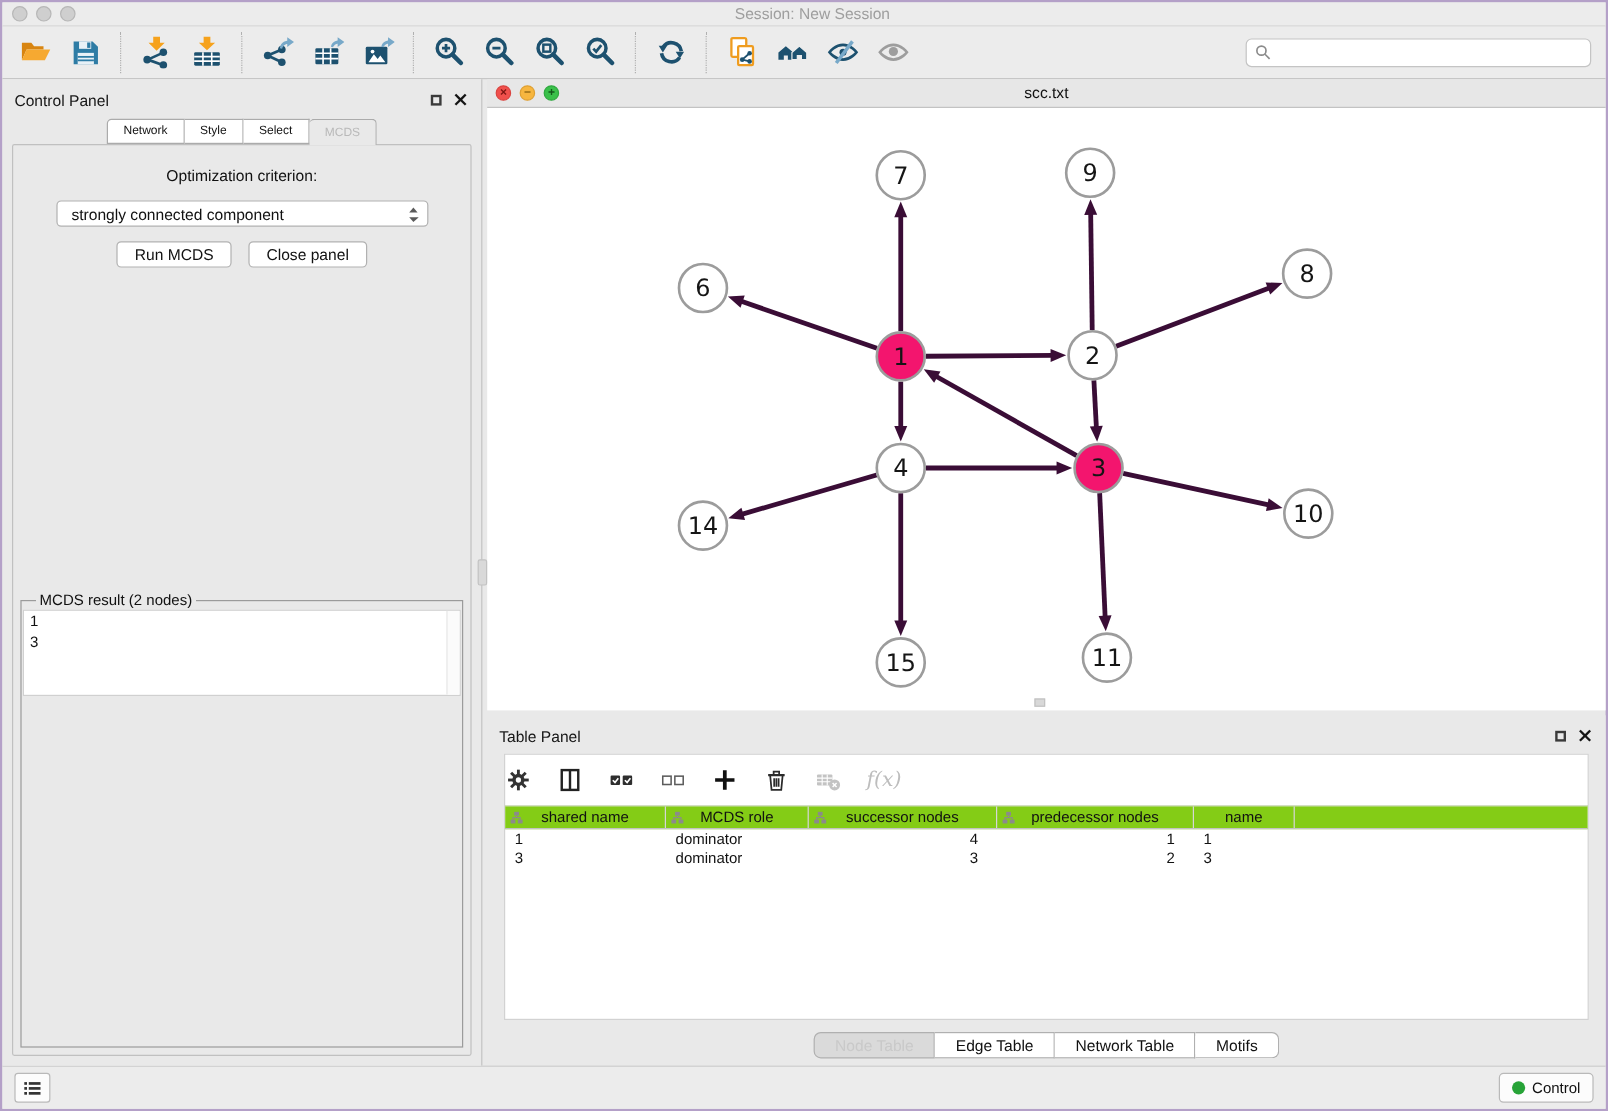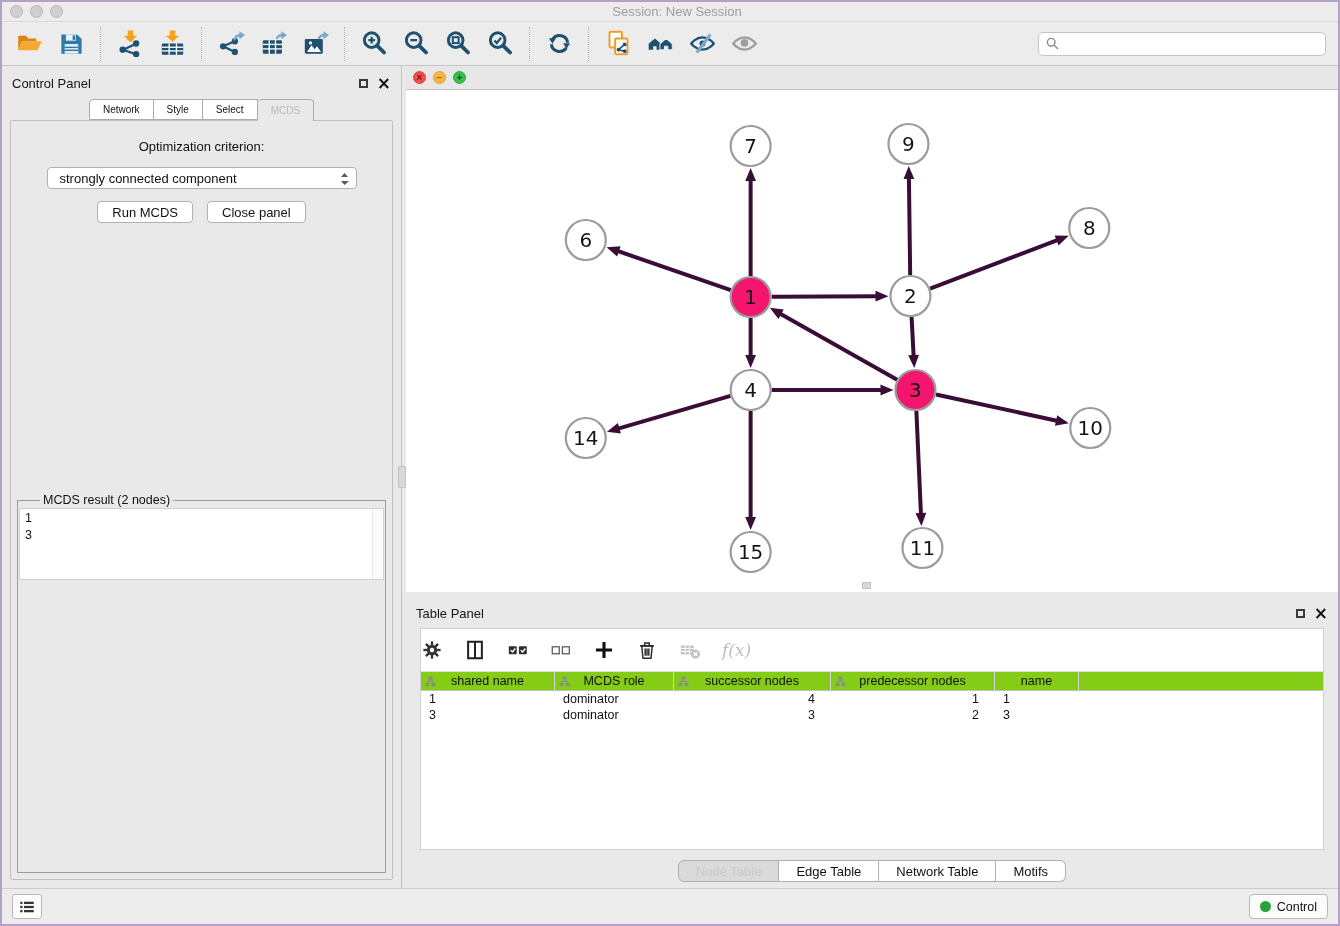--- a/index.html
+++ b/index.html
@@ -32,21 +32,21 @@
   .cp-tabs { display:flex; justify-content:center; margin-top:5px; position:relative; z-index:2; flex:none; }
   .cp-tab { height:21px; padding:0 13px; background:#fff; border:1px solid #ababab; border-left:none; font-size:10px; display:flex; align-items:center; color:#111; }
   .cp-tab:first-child { border-left:1px solid #ababab; border-top-left-radius:4px; }
   .cp-tab.active { background:#e9e9e9; color:#b9b9b9; border-bottom:none; height:22px; margin-bottom:-1px; border-top-right-radius:4px; border-top-left-radius:4px; }
   .cp-content { flex:1; margin:0 8px 8px; border:1px solid #c0c0c0; border-radius:2px; background:#e9e9e9; display:flex; flex-direction:column; align-items:center; padding:18px 6px 6px; min-height:0; }
   .opt-label { font-size:13px; color:#101010; margin-bottom:13px; }
   .dropdown { width:310px; height:22px; background:#fff; border:1px solid #b1b1b1; border-radius:4px; display:flex; align-items:center; justify-content:space-between; padding:1px 7px 0 12px; font-size:13px; color:#111; }
   .btn-row { margin-top:12px; display:flex; gap:14px; }
   .btn { height:22px; padding:0 14px; background:#fff; border:1px solid #b1b1b1; border-radius:4px; font-size:13px; font-family:inherit; color:#111; }
   .cp-content fieldset { margin-top:auto; align-self:stretch; height:380px; border:1px solid #9b9b9b; padding:1px; background:#e9e9e9; }
-  .cp-content legend { font-size:12.5px; color:#111; margin-left:21px; padding:0 3px; }
+  .cp-content legend { font-size:12.5px; color:#111; margin-left:11px; padding:0 3px; }
   .result-box { position:relative; background:#fff; border:1px solid #d0d0d0; height:100%; font-size:12.5px; line-height:17px; padding:1px 16px 1px 5px; white-space:pre; color:#111; overflow:hidden; }
   .scroll-track { position:absolute; top:0; right:0; width:11px; height:100%; background:#fbfbfb; border-left:1px solid #e6e6e6; }
   .cp-grip { position:absolute; right:-5px; top:400px; width:8px; height:22px; background:#d9d9d9; border:1px solid #c2c2c2; border-radius:2px; z-index:5; }
 
   
   .right-col { flex:1; display:flex; flex-direction:column; padding-left:4px; min-width:0; }
   .net-window { height:526px; flex:none; display:flex; flex-direction:column; }
   .net-titlebar { height:24px; background:#e7e7e7; border-bottom:1px solid #c3c3c3; position:relative; display:flex; align-items:center; padding-left:7px; flex:none; }
   .mtl { width:13px; height:13px; border-radius:50%; margin-right:7px; font-size:10px; font-weight:bold; display:flex; align-items:center; justify-content:center; line-height:1; }
   .mtl.red { background:#f0504c; border:1px solid #da4440; color:#7c1512; }
@@ -291,20 +291,21 @@
       <div class="cp-grip"></div>
     </div>
 
     <div class="right-col">
 
       <div class="net-window">
         <div class="net-titlebar">
           <span class="mtl red">×</span>
           <span class="mtl yellow">−</span>
           <span class="mtl green">+</span>
+          <div class="net-title">scc.txt</div>
         </div>
         <div class="net-canvas">
           <svg id="graph-svg" viewBox="0 0 933 502" preserveAspectRatio="none">
               <line x1="345" y1="186" x2="345" y2="88" stroke="#3a0d36" stroke-width="4"></line>
               <polygon points="345,78 350.4,91 339.6,91" fill="#3a0d36"></polygon>
               <line x1="325.15100568517136" y1="200.143074691241" x2="210.246086574977" y2="160.44864808953753" stroke="#3a0d36" stroke-width="4"></line>
               <polygon points="200.79418452029668,157.18344556155705 214.84486655649053,156.3241817384043 211.31844782627164,166.53223595745905" fill="#3a0d36"></polygon>
               <line x1="365.9995898557659" y1="206.86875256340147" x2="473.00062498169007" y2="206.19999609386443" stroke="#3a0d36" stroke-width="4"></line>
               <polygon points="483.0004296749119,206.1374973145318 470.0344329145631,211.61864026200402 469.9669342328839,200.8188511933244" fill="#3a0d36"></polygon>
               <line x1="345" y1="228" x2="345" y2="268" stroke="#3a0d36" stroke-width="4"></line>

